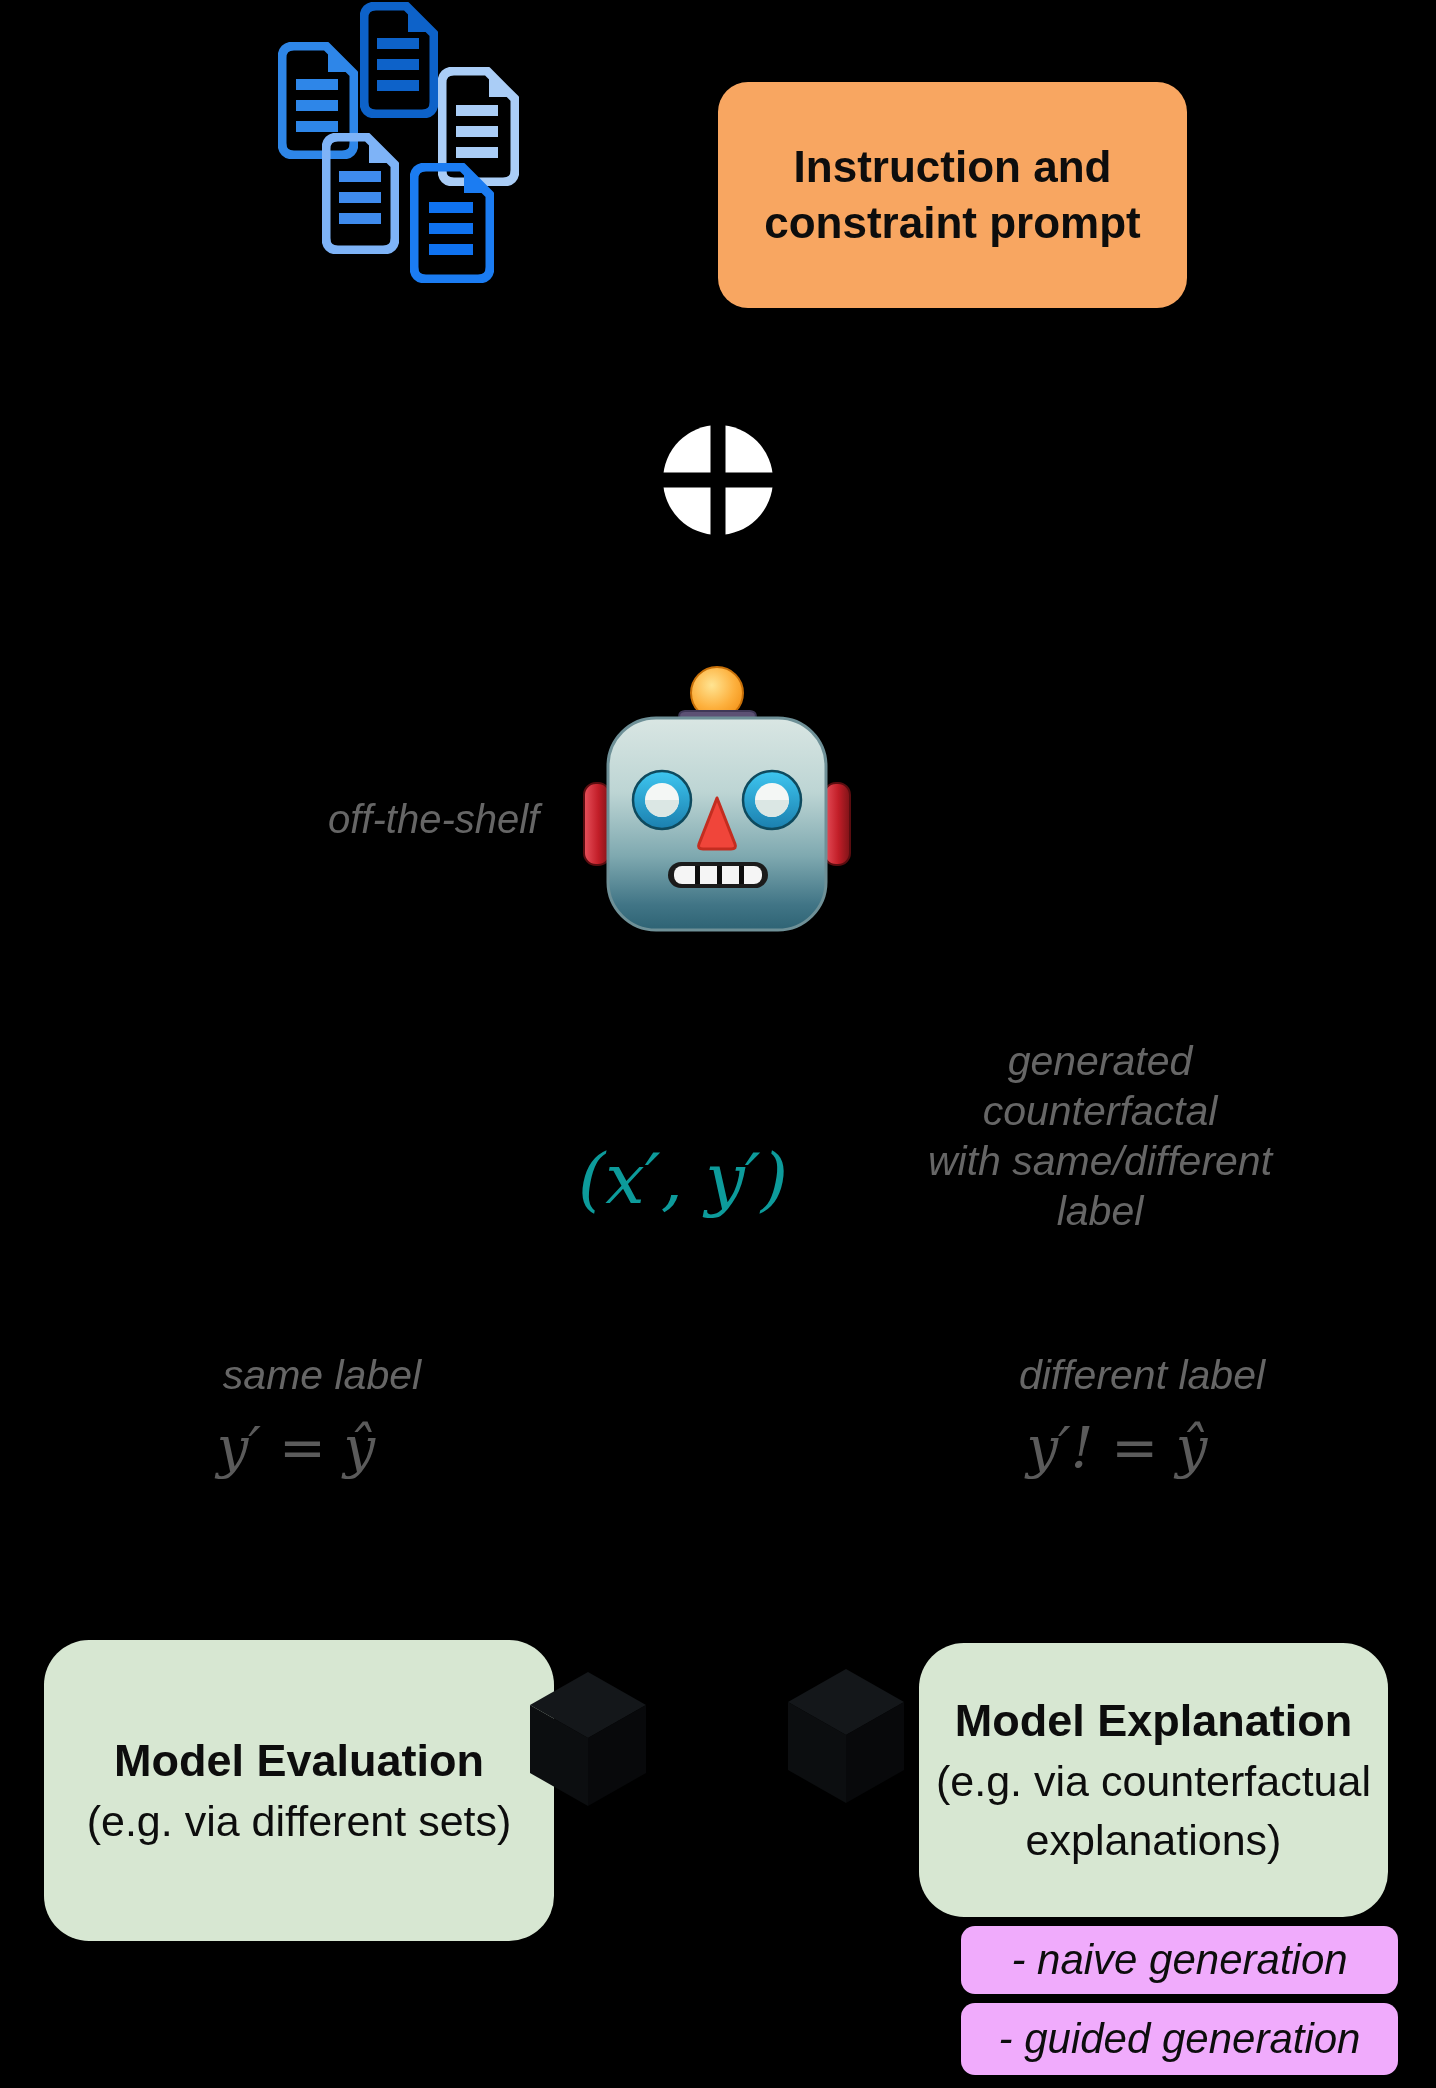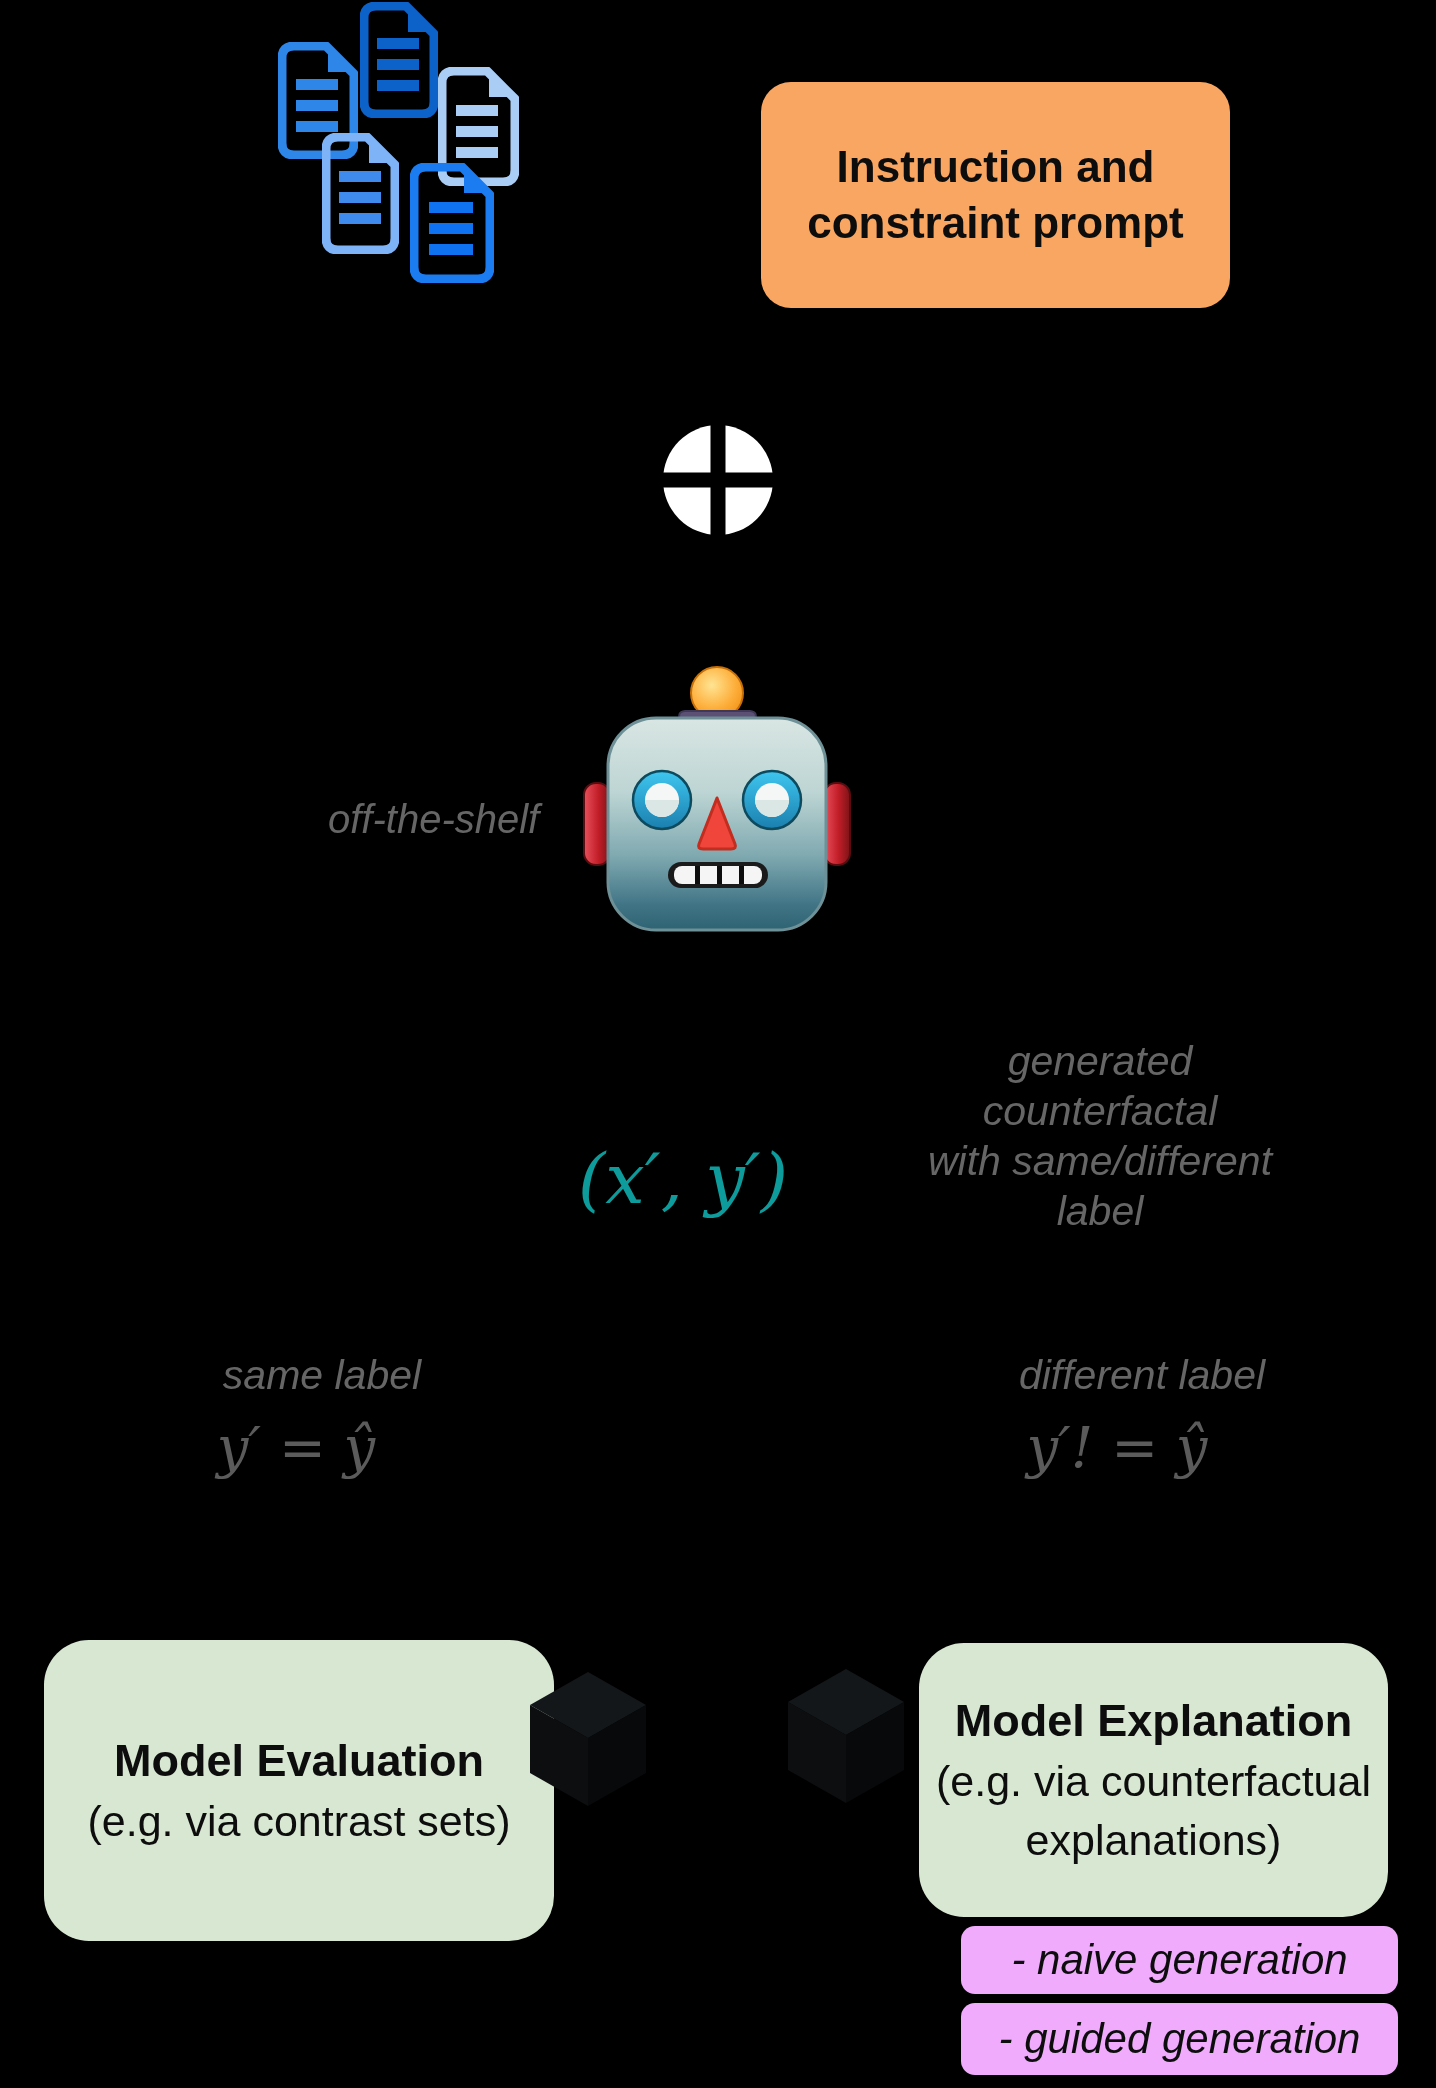--- a/index.html
+++ b/index.html
@@ -3,21 +3,21 @@
 <meta charset="utf-8">
 <style>
   html,body{margin:0;padding:0;background:#000;}
   .stage{position:relative;width:1436px;height:2088px;background:#000;overflow:hidden;
          font-family:"Liberation Sans",sans-serif;}
   .abs{position:absolute;}
 
   
   .instruction-box{left:718px;top:82px;width:469px;height:226px;background:#f8a661;
     border-radius:30px;display:flex;flex-direction:column;align-items:center;justify-content:center;
-    color:#0d0d0d;font-weight:bold;font-size:44px;line-height:1.28;text-align:center;margin-left:43px;}
+    color:#0d0d0d;font-weight:bold;font-size:44px;line-height:1.28;text-align:center;}
 
   
   .gray-italic{color:#666666;font-style:italic;}
   .offshelf{left:328px;top:797px;width:240px;font-size:40px;text-align:left;}
   .gen-note{left:900px;top:1036px;width:400px;font-size:41px;line-height:50px;text-align:center;}
   .same-label{left:146px;top:1352px;width:352px;font-size:41px;text-align:center;}
   .diff-label{left:942px;top:1352px;width:400px;font-size:41px;text-align:center;}
 
   
   .math{font-family:"DejaVu Serif",serif;font-style:italic;}
@@ -167,21 +167,21 @@
   </div>
 
   <div class="abs gray-italic same-label">same label</div>
   <div class="abs math equation eq-same">y′ = ŷ</div>
 
   <div class="abs gray-italic diff-label">different label</div>
   <div class="abs math equation eq-diff">y′! = ŷ</div>
 
   <div class="abs green-box eval-box">
     <div class="title">Model Evaluation</div>
-    <div class="subtitle">(e.g. via contrast sets)</div>
+    <div class="subtitle">(e.g. via different sets)</div>
   </div>
 
   <svg class="abs" style="left:530px;top:1672px;" width="116" height="134" viewBox="0 0 116 134">
     <polygon points="58,0 116,33 58,66 0,33" fill="#14171a"></polygon>
     <polygon points="0,33 58,66 58,134 0,101" fill="#0c0e10"></polygon>
     <polygon points="116,33 58,66 58,134 116,101" fill="#08090b"></polygon>
   </svg>
   <svg class="abs" style="left:788px;top:1669px;" width="116" height="134" viewBox="0 0 116 134">
     <polygon points="58,0 116,33 58,66 0,33" fill="#14171a"></polygon>
     <polygon points="0,33 58,66 58,134 0,101" fill="#0c0e10"></polygon>

